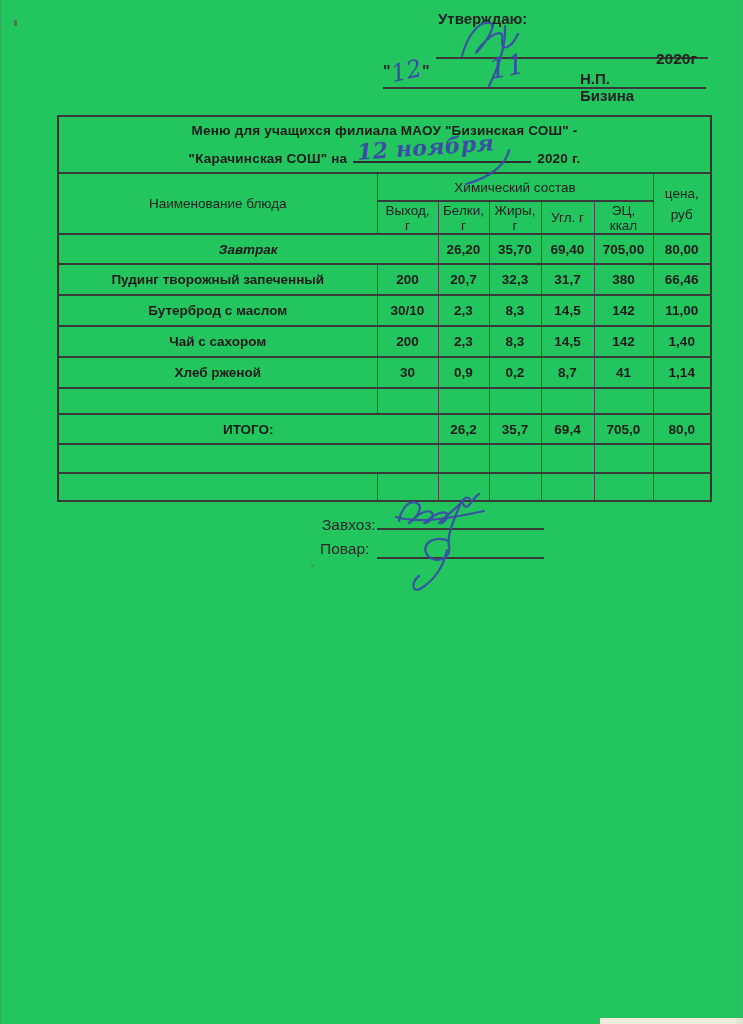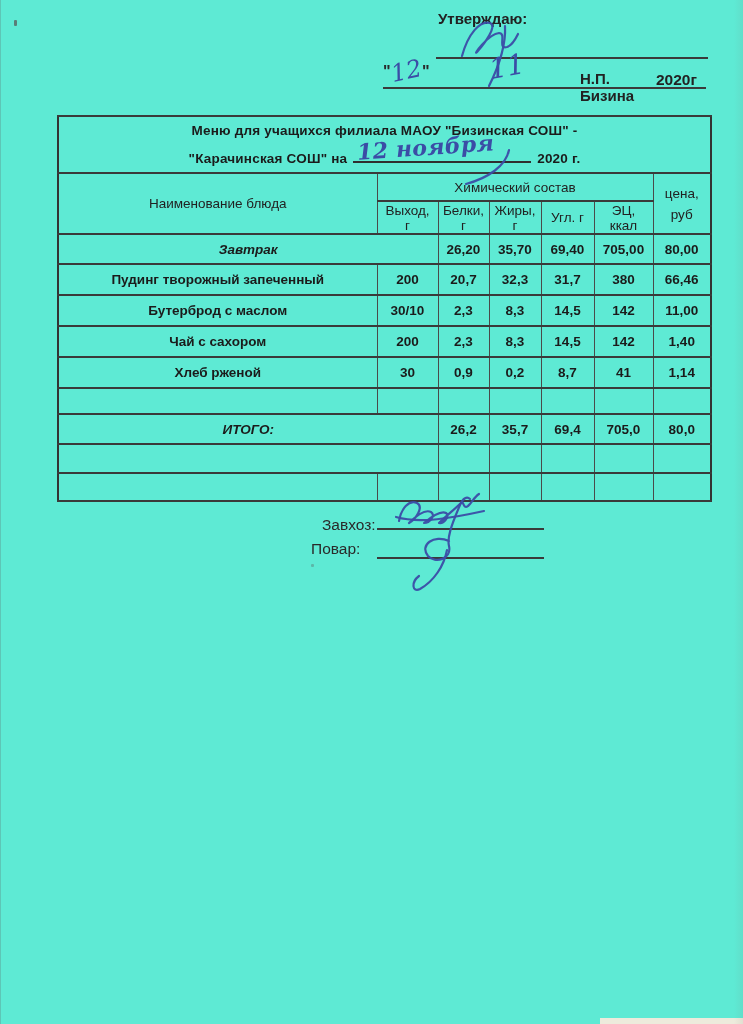--- a/index.html
+++ b/index.html
@@ -1,19 +1,19 @@
 <!DOCTYPE html>
 <html><head>
 <meta charset="utf-8">
 <style>
   html,body{margin:0;padding:0;}
   .page{
     position:relative;
     width:743px;height:1024px;
-    background:#5eead4;
+    background:#22c55e;
     overflow:hidden;
     font-family:"Liberation Sans", sans-serif;
     color:#1b1b1b;
   }
   .page::after{ 
     content:"";position:absolute;top:0;right:0;width:9px;height:100%;
     background:linear-gradient(to right, rgba(0,0,0,0), rgba(120,120,110,0.10));
     pointer-events:none;
   }
   .edge-left{position:absolute;left:0;top:0;width:1px;height:100%;background:rgba(90,90,90,0.25);}
@@ -24,21 +24,21 @@
 
   
   .approval{position:absolute;left:0;top:0;}
   .approve-label{position:absolute;left:438px;top:10px;font-size:15px;font-weight:bold;color:#222;}
   .approval-name{position:absolute;left:580px;top:38px;font-size:15px;font-weight:bold;color:#222;margin-top:32px;}
   .approval-line1{position:absolute;left:436px;top:38px;width:272px;height:19px;border-bottom:2px solid #3a3a3a;}
   .approval-line2{position:absolute;left:383px;top:62px;width:323px;height:25px;border-bottom:2px solid #3a3a3a;}
   .quote{position:absolute;top:63px;font-size:16px;font-weight:bold;color:#2a2a2a;}
   .quote-open{left:383px;}
   .quote-close{left:422px;}
-  .approval-year{position:absolute;left:656px;top:71px;font-size:15.5px;font-weight:bold;color:#222;}
+  .approval-year{position:absolute;left:656px;top:50px;font-size:15.5px;font-weight:bold;color:#222;}
 
   
   .hw{
     position:absolute;
     font-family:"DejaVu Serif", serif;
     font-style:italic;
     color:#3b4da6;
     white-space:nowrap;
     pointer-events:none;
   }
@@ -74,32 +74,32 @@
   }
   .date-underline .hw-title-date{left:4px;top:-8px;}
   td.hdr{font-size:12px;font-weight:normal;color:#222;}
   td.hdr-dish{height:59px;}
   td.hdr-chem{height:26px;}
   td.hdr-sub{height:31px;}
   td.hdr-price{font-size:13.5px;line-height:21px;}
   td.dish-name{text-align:left;padding-left:7px;font-weight:bold;}
   td.val{font-weight:bold;}
   td.meal-label{font-weight:bold;font-style:italic;font-size:14px;}
-  td.total-label{text-align:left;padding-left:7px;font-weight:bold;font-style:italic;font-size:15px;}
+  td.total-label{text-align:left;padding-left:7px;font-weight:bold;font-size:15px;}
   tr.r-meal td{height:28px;}
   tr.r-dish td{height:29px;}
   tr.r-empty1 td{height:24px;}
   tr.r-total td{height:28px;}
   tr.r-empty2 td{height:27px;}
   tr.r-empty3 td{height:26px;}
 
   
   .signoff-label{position:absolute;font-size:15.5px;color:#2a2a2a;}
   .zavhoz-label{left:322px;top:516px;}
-  .povar-label{left:311px;top:540px;}
+  .povar-label{left:320px;top:540px;}
   .sig-line{position:absolute;width:167px;border-bottom:2px solid #3a3a3a;height:0;}
   .zavhoz-line{left:377px;top:528px;}
   .povar-line{left:377px;top:557px;}
 </style>
 </head>
 <body>
 
 <div class="page">
 
   <div class="edge-left"></div>

